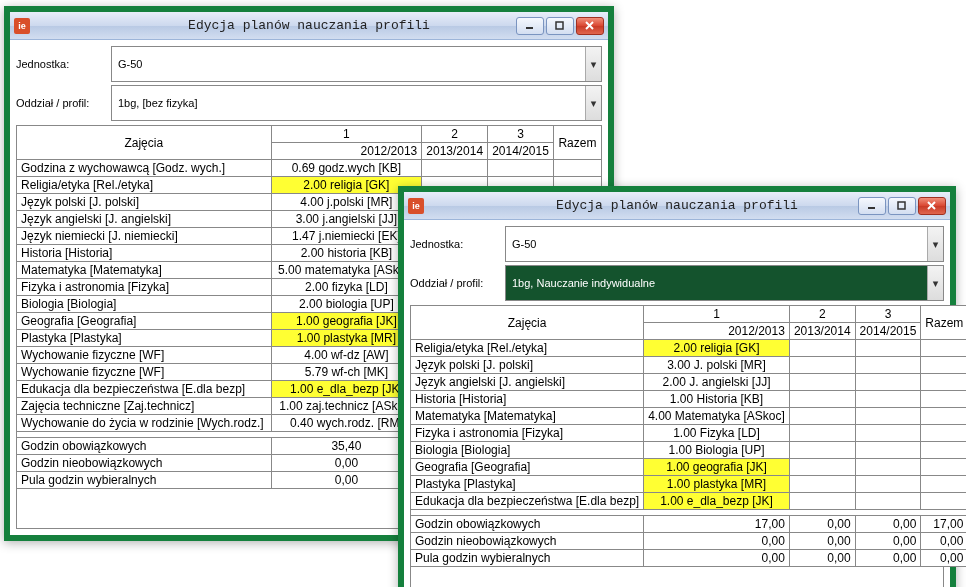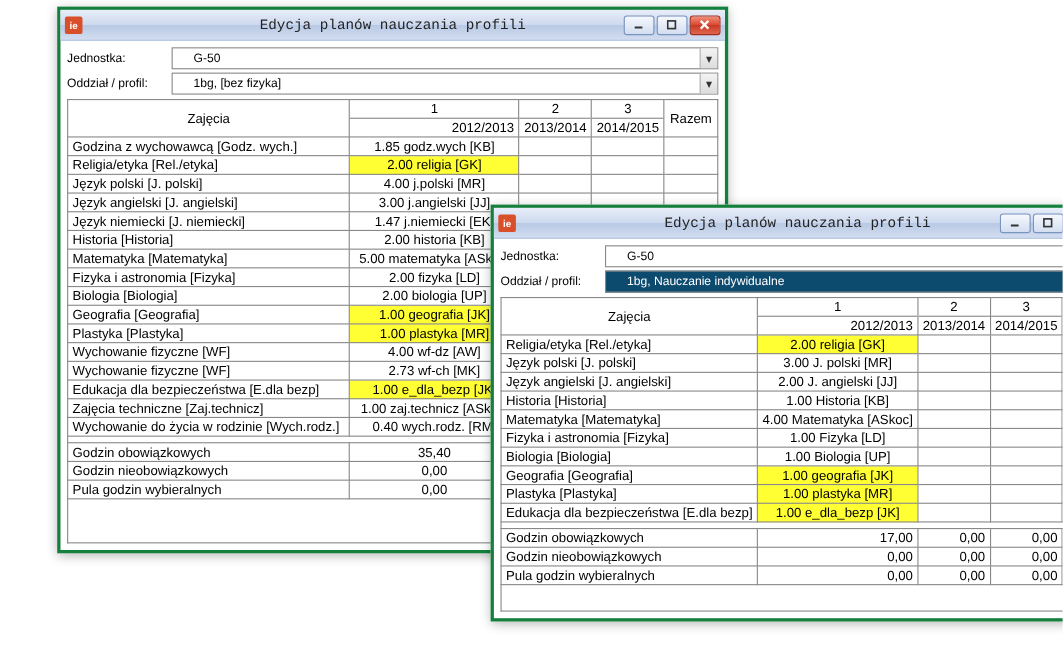--- a/index.html
+++ b/index.html
@@ -9,24 +9,23 @@
     width: 966px;
     height: 587px;
     background: #fff;
     font-family: Tahoma, Arial, sans-serif;
     font-size: 11px;
     position: relative;
     overflow: hidden;
   }
   .window {
     position: absolute;
-    border: 3px solid #15803d;
+    border: 6px solid #15803d;
     background: #fff;
     box-shadow: 0 2px 10px rgba(0,0,0,0.3);
-    margin-left: 48px;
   }
   .titlebar {
     height: 28px;
     background: linear-gradient(to bottom, #e8eef9 0%, #cdd9ee 50%, #b8c9e4 51%, #d2ddf0 100%);
     border-bottom: 1px solid #9db5d9;
     display: flex;
     align-items: center;
     padding: 0 4px;
     position: relative;
   }
@@ -86,31 +85,31 @@
     display: flex;
     align-items: center;
     margin-bottom: 3px;
   }
   .form-label {
     width: 95px;
     font-size: 11px;
   }
   .dropdown {
     flex: 1;
-    height: 20px;
+    height: 36px;
     border: 1px solid #888;
     background: #fff;
     display: flex;
     align-items: center;
-    padding: 0 19px;
+    padding: 0 6px;
     position: relative;
     font-size: 11px;
   }
   .dropdown.selected {
-    background: #0c4a6e;
+    background: #14532d;
     color: #fff;
   }
   .dropdown .arrow {
     position: absolute;
     right: 0;
     top: 0;
     bottom: 0;
     width: 16px;
     border-left: 1px solid #aaa;
     background: linear-gradient(to bottom, #f3f3f3, #ddd);
@@ -227,21 +226,21 @@
           <th class="yearsplit">
             <div class="top">3</div>
             <div class="bot">2014/2015</div>
           </th>
           <th rowspan="2">Razem</th>
         </tr>
       </thead>
       <tbody id="w1-body">
           <tr>
             <td class="subj">Godzina z wychowawcą [Godz. wych.]</td>
-            <td class="val">1.85 godz.wych [KB]</td>
+            <td class="val">0.69 godz.wych [KB]</td>
             <td class="val"></td>
             <td class="val"></td>
             <td class="val"></td>
           </tr>
           <tr>
             <td class="subj">Religia/etyka [Rel./etyka]</td>
             <td class="val hl">2.00 religia [GK]</td>
             <td class="val"></td>
             <td class="val"></td>
             <td class="val"></td>
@@ -311,21 +310,21 @@
           </tr>
           <tr>
             <td class="subj">Wychowanie fizyczne [WF]</td>
             <td class="val">4.00 wf-dz [AW]</td>
             <td class="val"></td>
             <td class="val"></td>
             <td class="val"></td>
           </tr>
           <tr>
             <td class="subj">Wychowanie fizyczne [WF]</td>
-            <td class="val">2.73 wf-ch [MK]</td>
+            <td class="val">5.79 wf-ch [MK]</td>
             <td class="val"></td>
             <td class="val"></td>
             <td class="val"></td>
           </tr>
           <tr>
             <td class="subj">Edukacja dla bezpieczeństwa [E.dla bezp]</td>
             <td class="val hl">1.00 e_dla_bezp [JK]</td>
             <td class="val"></td>
             <td class="val"></td>
             <td class="val"></td>

